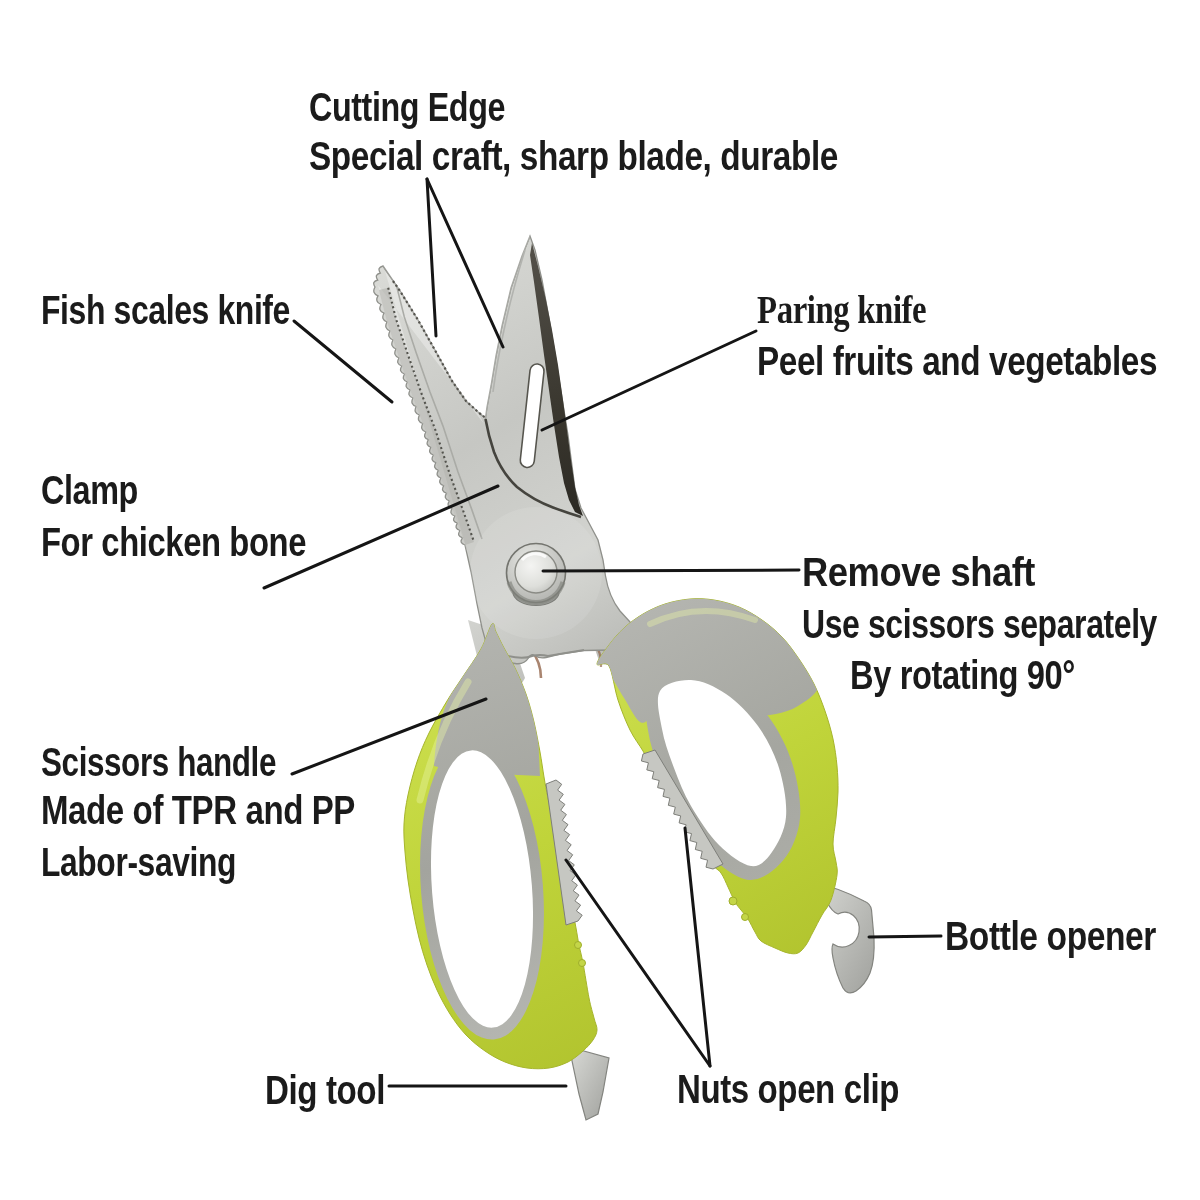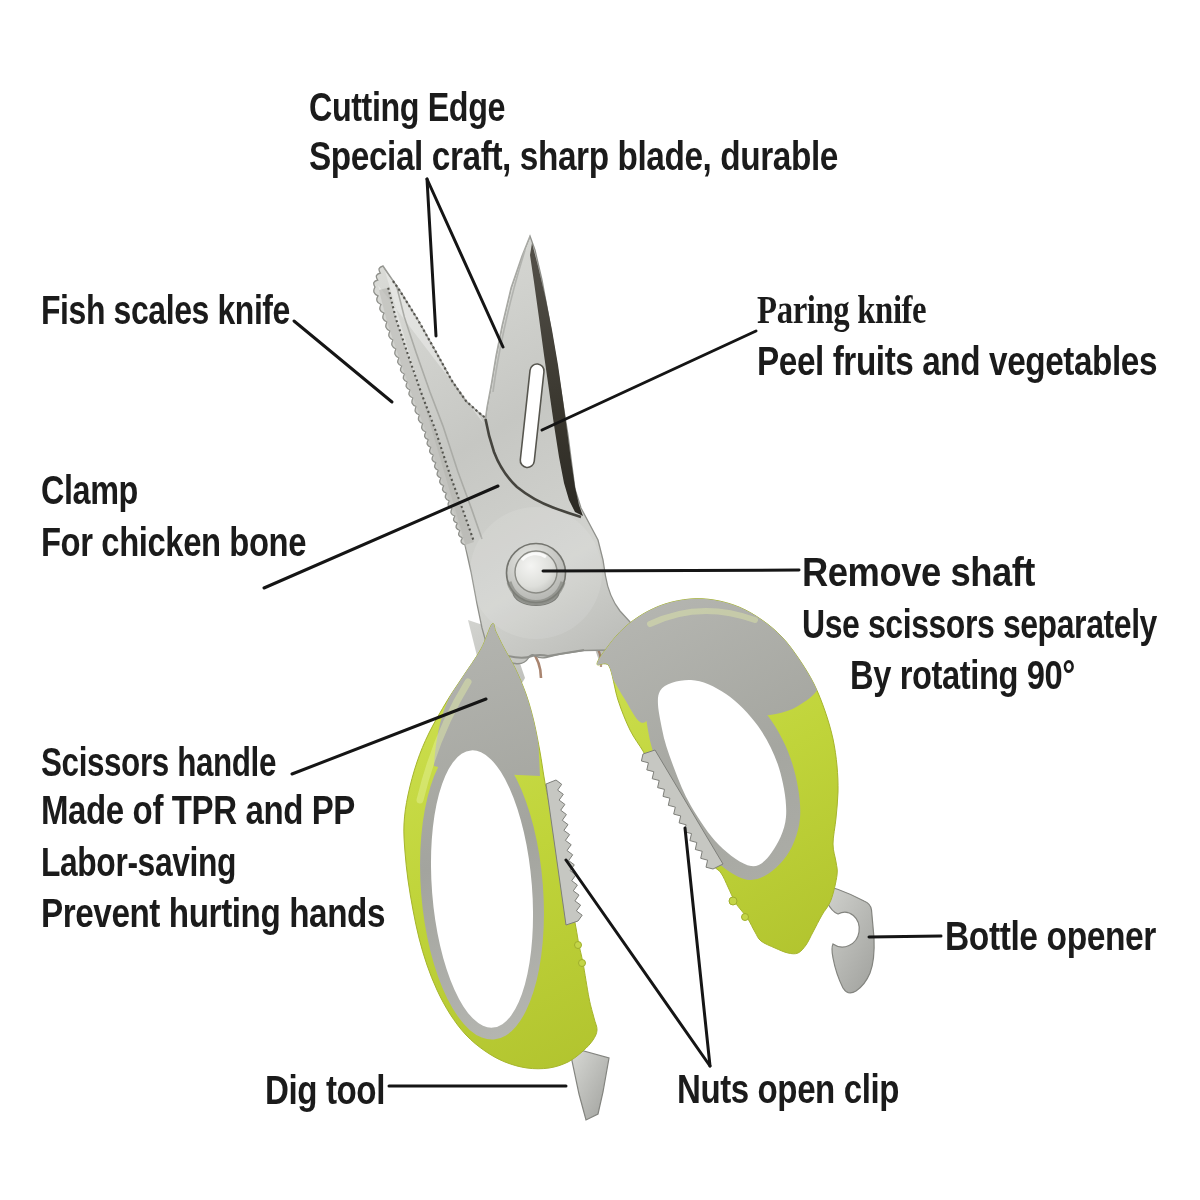--- a/index.html
+++ b/index.html
@@ -151,17 +151,16 @@
 <div class="lbl" style="left:757px;top:285px;font-family:Liberation Serif, serif;"><span style="transform: scaleX(0.800273);">Paring knife</span></div>
 <div class="lbl" style="left:757px;top:337px;"><span style="transform: scaleX(0.811591);">Peel fruits and vegetables</span></div>
 <div class="lbl" style="left:41px;top:518px;"><span style="transform: scaleX(0.79951);">For chicken bone</span></div>
 <div class="lbl" style="left:41px;top:466px;"><span style="transform: scaleX(0.789822);">Clamp</span></div>
 <div class="lbl" style="left:802px;top:548px;"><span style="transform: scaleX(0.886353);">Remove shaft</span></div>
 <div class="lbl" style="left:802px;top:600px;"><span style="transform: scaleX(0.778909);">Use scissors separately</span></div>
 <div class="lbl" style="left:802px;top:651px;margin-left:48px;"><span style="transform: scaleX(0.797033);">By rotating 90°</span></div>
 <div class="lbl" style="left:41px;top:738px;"><span style="transform: scaleX(0.76555);">Scissors handle</span></div>
 <div class="lbl" style="left:41px;top:786px;"><span style="transform: scaleX(0.805838);">Made of TPR and PP</span></div>
 <div class="lbl" style="left:41px;top:838px;"><span style="transform: scaleX(0.775541);">Labor-saving</span></div>
-<div class="lbl" style="left:41px;top:889px;"><span style="transform: scaleX(0.810156);">Prevent hurting hands</span></div>
 <div class="lbl" style="left:945px;top:912px;"><span style="transform: scaleX(0.818623);">Bottle opener</span></div>
 <div class="lbl" style="left:265px;top:1066px;"><span style="transform: scaleX(0.807656);">Dig tool</span></div>
 <div class="lbl" style="left:677px;top:1065px;"><span style="transform: scaleX(0.805899);">Nuts open clip</span></div>
 </div>
 
 </body></html>

